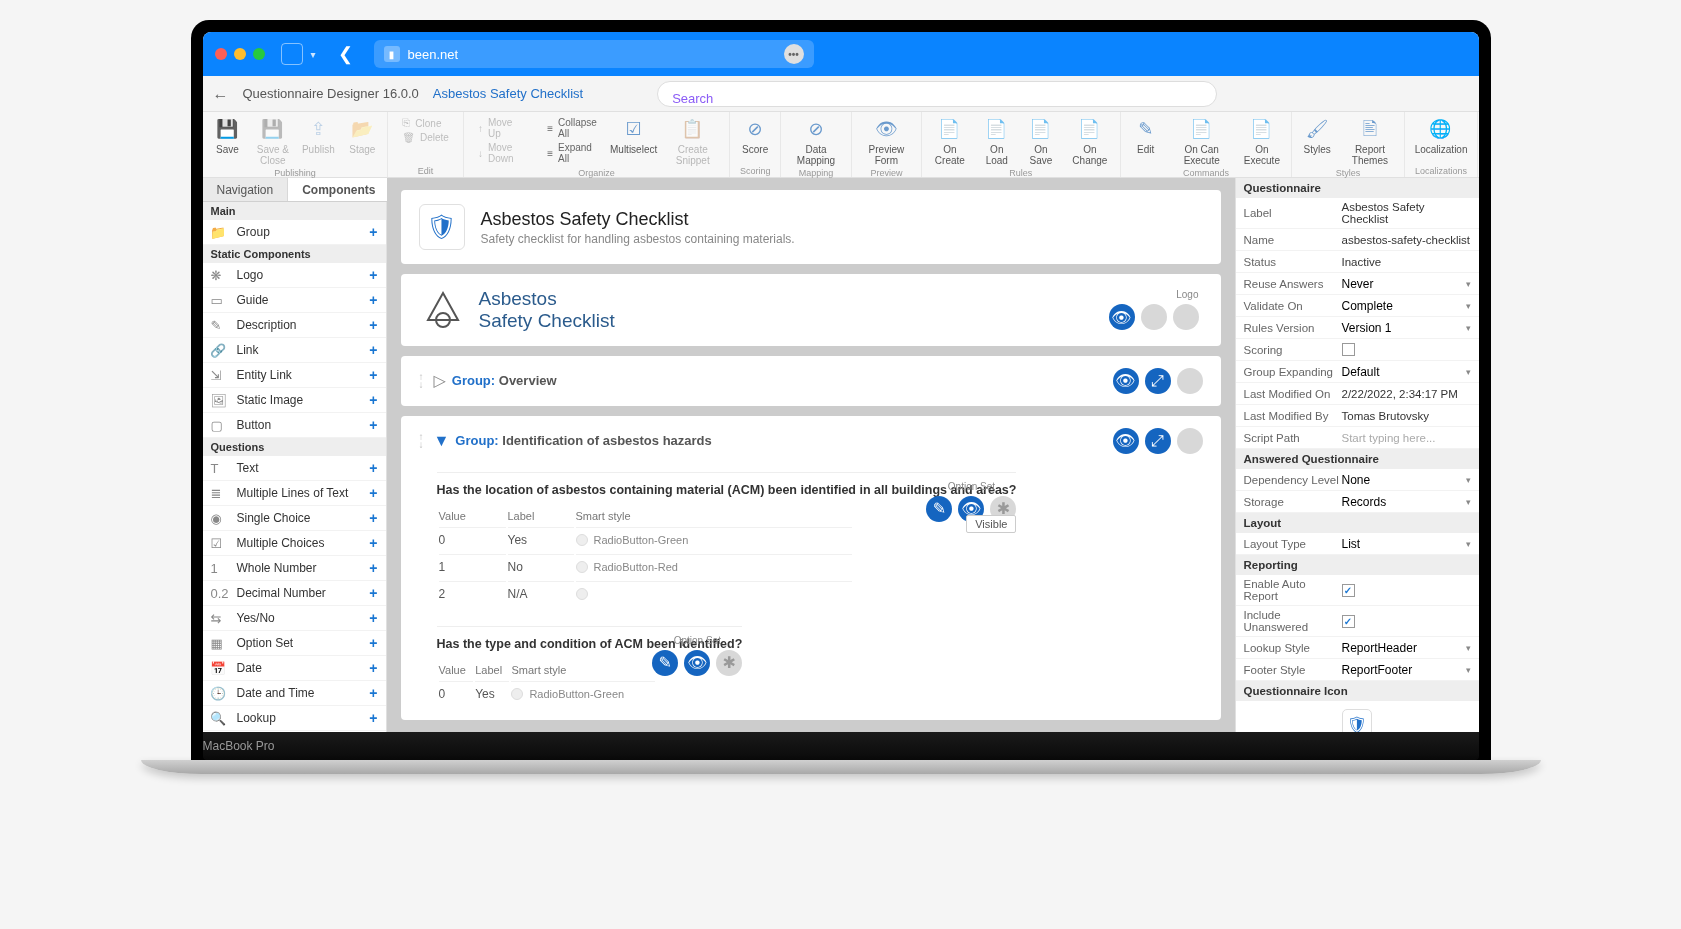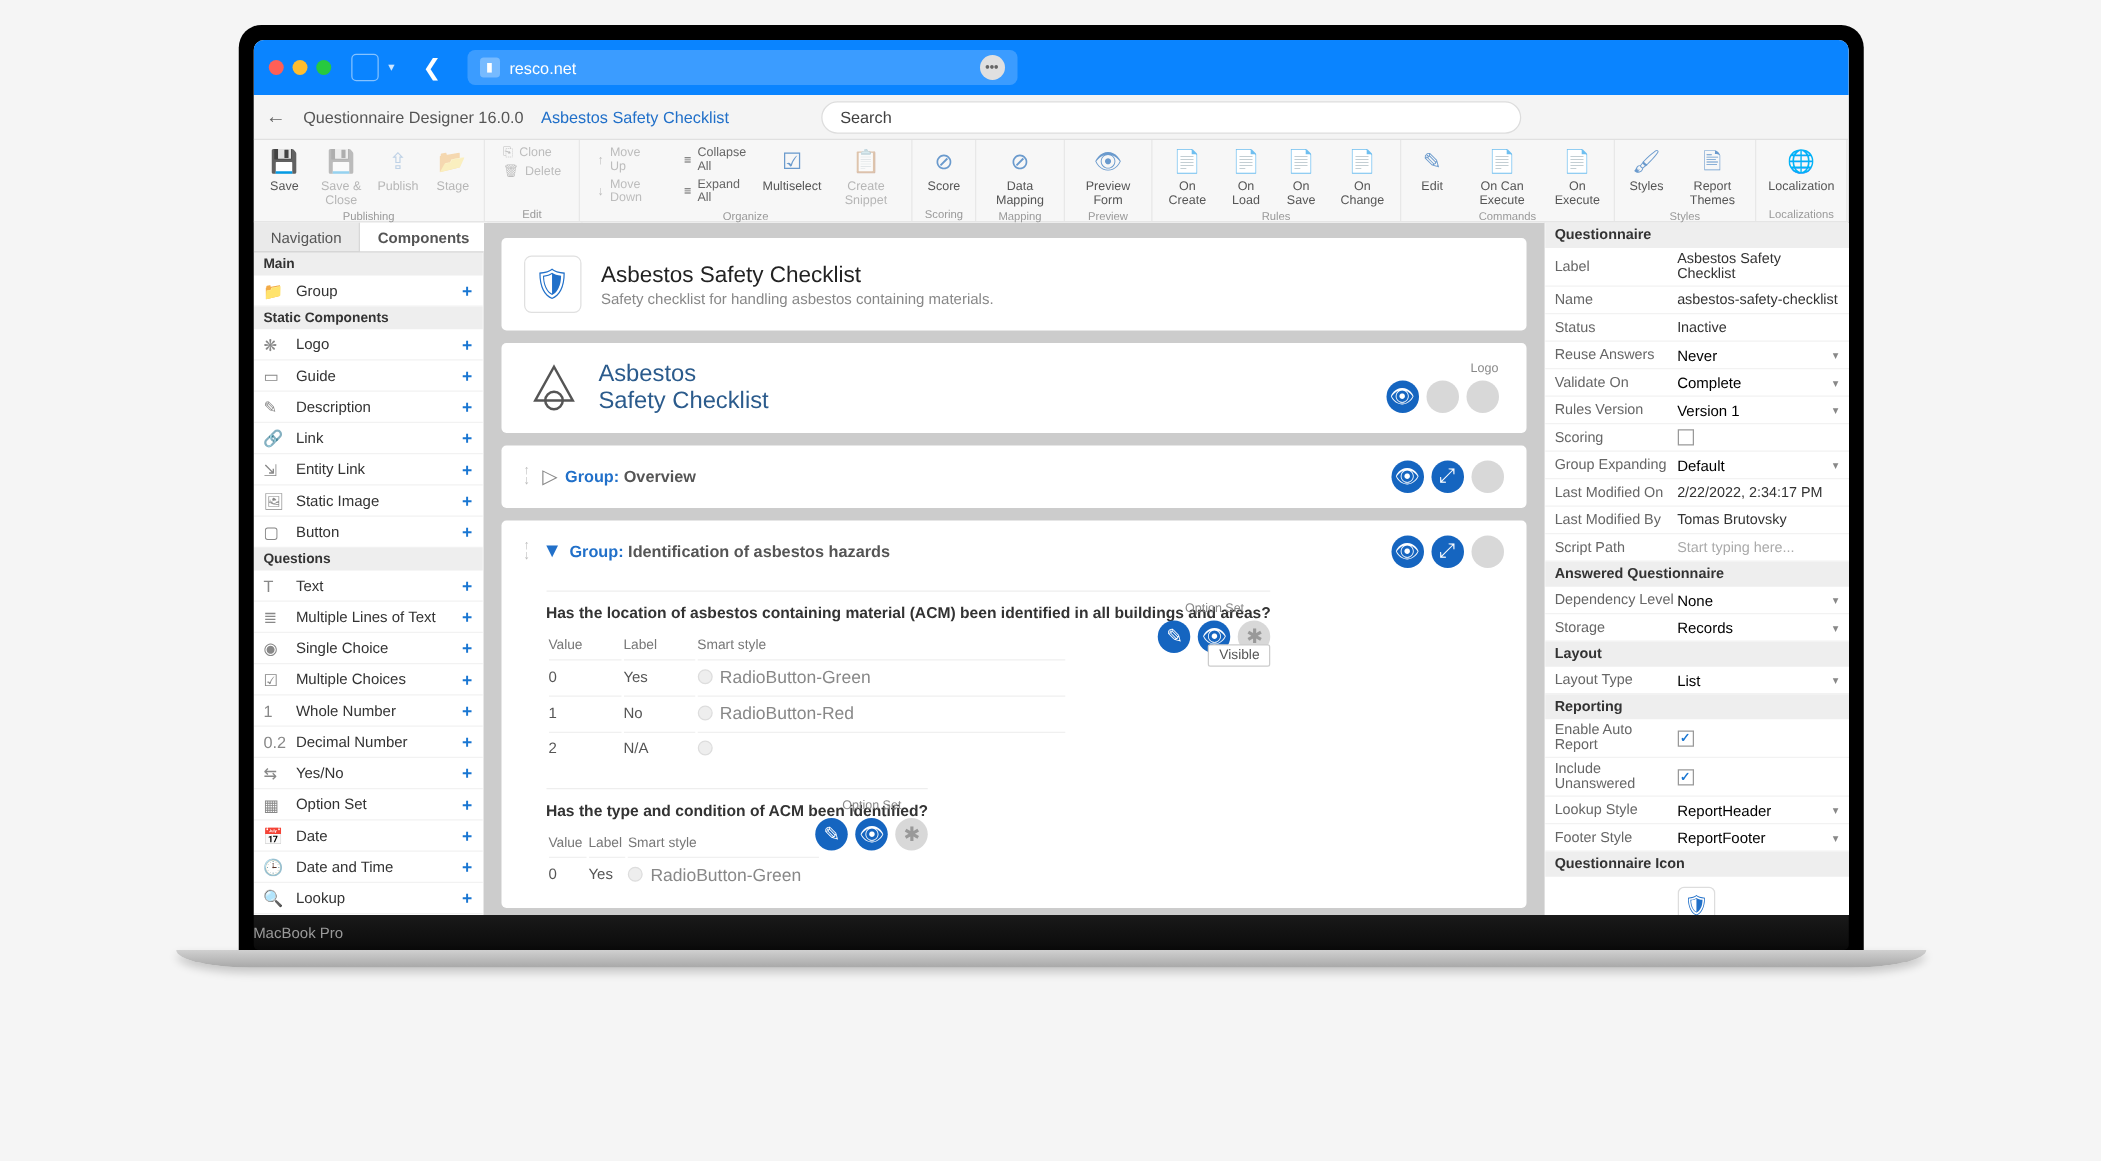--- a/index.html
+++ b/index.html
@@ -22,21 +22,21 @@
 .nav-back { width: 24px; height: 24px; color: #fff; display:flex; align-items:center; justify-content:center; font-size: 18px; cursor:pointer; }
 .url-pill { background: rgba(255,255,255,0.2); height: 28px; border-radius: 6px; flex: 1; max-width: 440px; display: flex; align-items:center; padding: 0 10px; color: #fff; font-size: 13px; gap: 8px; margin-left: 8px; position: relative; }
 .url-icon { width: 16px; height: 16px; background: rgba(255,255,255,0.3); border-radius: 3px; display:flex;align-items:center;justify-content:center;font-size:10px; }
 .url-pill .dots { margin-left: auto; width:20px;height:20px;background:#e0e0e0;border-radius:50%;display:flex;align-items:center;justify-content:center;color:#666;font-size:10px;font-weight:bold; }
 
 
 .breadcrumb-row { height: 36px; border-bottom: 1px solid #e0e0e0; display: flex; align-items: center; padding: 0 10px; gap: 14px; background:#f4f4f4; }
 .bc-back { color:#666; cursor:pointer; font-size:16px; }
 .crumb { font-size: 13px; color:#555; }
 .crumb.link { color: #2170c9; cursor:pointer; }
-.bc-search { margin-left: 60px; flex:1; max-width: 560px; height: 26px; background:#fff; border:1px solid #ddd; border-radius: 13px; padding: 0 14px; font-size:13px; color:#404040; display:flex; align-items:center; }
+.bc-search { margin-left: 60px; flex:1; max-width: 560px; height: 26px; background:#fff; border:1px solid #ddd; border-radius: 13px; padding: 0 14px; font-size:13px; color:#8b5cf6; display:flex; align-items:flex-end; }
 
 
 .ribbon { background: #f7f7f7; border-bottom: 1px solid #e0e0e0; display:flex; height: 66px; font-size: 10px; color:#555; }
 .ribbon-group { border-right: 1px solid #e8e8e8; display:flex; flex-direction:column; position:relative; padding: 2px 4px 0 4px; }
 .ribbon-group-label { text-align:center; font-size:9px; color:#999; height:11px; line-height:11px; }
 .ribbon-items { display:flex; gap:2px; flex:1; align-items:flex-start; }
 .ribbon-btn { display:flex; flex-direction:column; align-items:center; padding: 2px 6px; cursor:pointer; border-radius:3px; line-height:1.1; text-align:center; min-width: 42px; }
 .ribbon-btn .ricon { width: 28px; height: 28px; display:flex;align-items:center;justify-content:center; font-size:18px; color:#6a9acd; }
 .ribbon-btn.disabled { opacity: 0.4; }
 .ribbon-row-btn { display:flex; align-items:center; gap:5px; padding:1px 6px; font-size:10px; color:#666; cursor:pointer; }
@@ -80,21 +80,21 @@
 .group-title .glabel { color:#2170c9; font-weight:600; }
 .group-title .gname { color:#555; font-weight:600; }
 .group-actions { margin-left:auto; display:flex; gap:6px; position:relative; }
 .tooltip-box { position:absolute; top:34px; right:0; background:#fff; border:1px solid #ccc; padding:2px 8px; font-size:11px; color:#555; border-radius:2px; }
 
 .question-block { margin: 10px 0 0 18px; border-top:1px solid #eee; padding-top:10px; position:relative; }
 .q-title { font-size:12.5px; font-weight:700; color:#333; margin-bottom:8px; }
 .q-table { font-size:12px; color:#555; width: 72%; }
 .q-table th { text-align:left; font-weight:400; color:#777; padding:3px 0; font-size:11px; }
 .q-table td { padding:5px 0; border-top:1px solid #f0f0f0; }
-.ss-cell { display:flex;align-items:center;gap:6px;color:#888;font-size:14px; }
+.ss-cell { display:flex;align-items:center;gap:6px;color:#888;font-size:11px; }
 .ss-dot{width:12px;height:12px;border-radius:50%;background:#eee;border:1px solid #ddd;}
 .q-side { position:absolute; right:0; top:8px; text-align:center; }
 .q-side-lbl { font-size:10px;color:#888; margin-bottom:4px;}
 
 
 .right-panel { width:244px; background:#fff; border-left:1px solid #e0e0e0; overflow-y:auto; font-size:12px; }
 .rp-section { background:#eee; font-weight:700; padding:4px 8px; font-size:11.5px; color:#333; }
 .rp-row { display:flex; align-items:center; padding:3px 8px; border-bottom:1px solid #f2f2f2; min-height:22px; }
 .rp-row label { flex: 0 0 98px; color:#666; font-size:11.5px; }
 .rp-val { flex:1; color:#333; font-size:11.5px; }
@@ -119,21 +119,21 @@
   <div class="traffic">
     <div class="tlight red"></div>
     <div class="tlight yellow"></div>
     <div class="tlight green"></div>
   </div>
   <div class="tab-group"></div>
   <div class="chevron-down-small">▾</div>
   <div class="nav-back">❮</div>
   <div class="url-pill">
     <div class="url-icon">▮</div>
-    <span>resco.net</span>
+    <span>been.net</span>
     <div class="dots">•••</div>
   </div>
 </div>
 
 <div class="breadcrumb-row">
   <span class="bc-back">←</span>
   <span class="crumb">Questionnaire Designer 16.0.0</span>
   <span class="crumb link">Asbestos Safety Checklist</span>
   <div class="bc-search">
             <span>Search</span>

